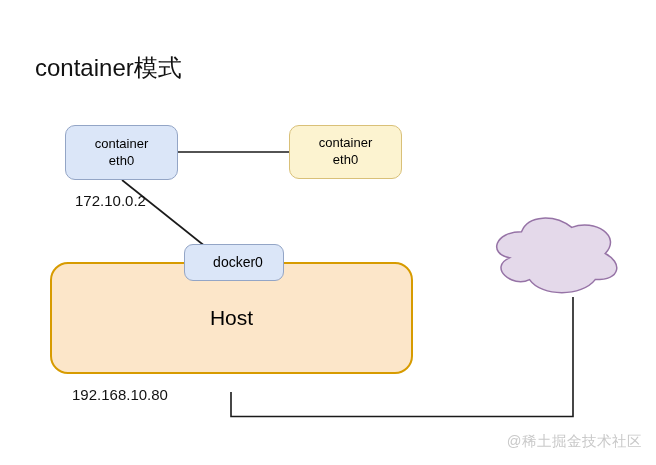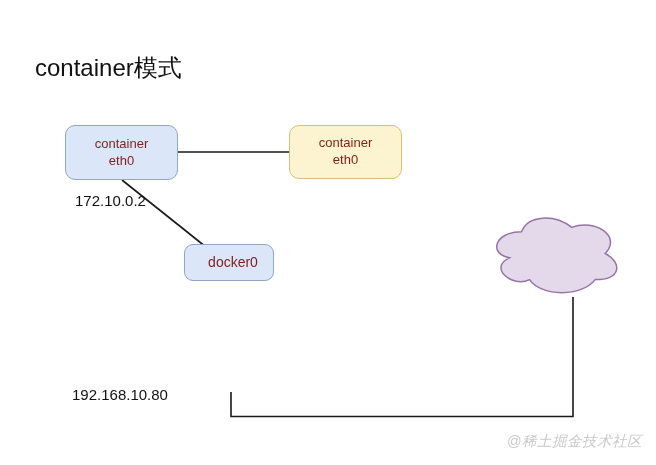--- a/index.html
+++ b/index.html
@@ -31,35 +31,35 @@
     z-index: 1;
   }
   .node {
     position: absolute;
     box-sizing: border-box;
     display: flex;
     flex-direction: column;
     align-items: center;
     justify-content: center;
     text-align: center;
-    color: #7f1d1d;
+    color: #000000;
     line-height: 1.3;
     z-index: 3;
   }
   .node-blue {
     background: var(--blue-fill);
     border: 1.5px solid var(--blue-stroke);
   }
   .node-yellow {
     background: var(--yellow-fill);
     border: 1.5px solid var(--yellow-stroke);
   }
   .container-left  { left: 65px;  top: 125px; width: 113px; height: 55px; border-radius: 10px; font-size: 13px; }
   .container-right { left: 289px; top: 125px; width: 113px; height: 54px; border-radius: 10px; font-size: 13px; }
-  .docker0 { left: 184px; top: 244px; width: 90px; height: 37px; border-radius: 9px; font-size: 14px; padding-left: 8px; }
+  .docker0 { left: 184px; top: 244px; width: 100px; height: 37px; border-radius: 9px; font-size: 14px; padding-left: 8px; }
   .eth1    { left: 201px; top: 366px; width: 63px; height: 26px; border-radius: 1px; font-size: 14px; }
   .host {
     left: 50px; top: 262px; width: 363px; height: 112px;
     border-radius: 18px;
     background: var(--host-fill);
     border: 2px solid var(--host-stroke);
     font-size: 21px;
     z-index: 2;
   }
   .ip-label {
@@ -89,36 +89,38 @@
   }
   .watermark {
     position: absolute;
     right: 14px;
     top: 432px;
     font-size: 14.5px;
     letter-spacing: 0.5px;
     color: var(--watermark);
     white-space: nowrap;
     z-index: 3;
-    font-style: italic;
   }
 </style>
 </head>
 <body>
 
 <div class="canvas">
 
   <svg class="edges" width="656" height="465" viewBox="0 0 656 465">
     <line x1="178" y1="152" x2="290" y2="152" style="stroke: var(--line); stroke-width: 1.6;"></line>
     <line x1="122" y1="180" x2="211" y2="251" style="stroke: var(--line); stroke-width: 1.6;"></line>
     <polyline points="231,392 231,416.5 573,416.5 573,297" fill="none" style="stroke: var(--line); stroke-width: 1.6;"></polyline>
   </svg>
 
   <div class="title">container模式</div>
 
+  <div class="node host">
+    <span>Host</span>
+  </div>
 
   <div class="node node-blue container-left">
     <span>container</span>
     <span>eth0</span>
   </div>
 
   <div class="node node-yellow container-right">
     <span>container</span>
     <span>eth0</span>
   </div>

